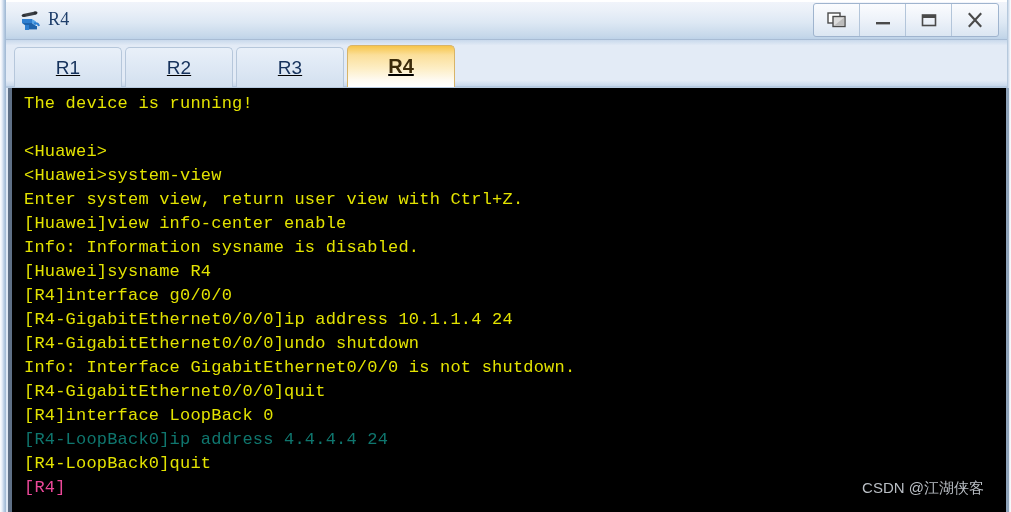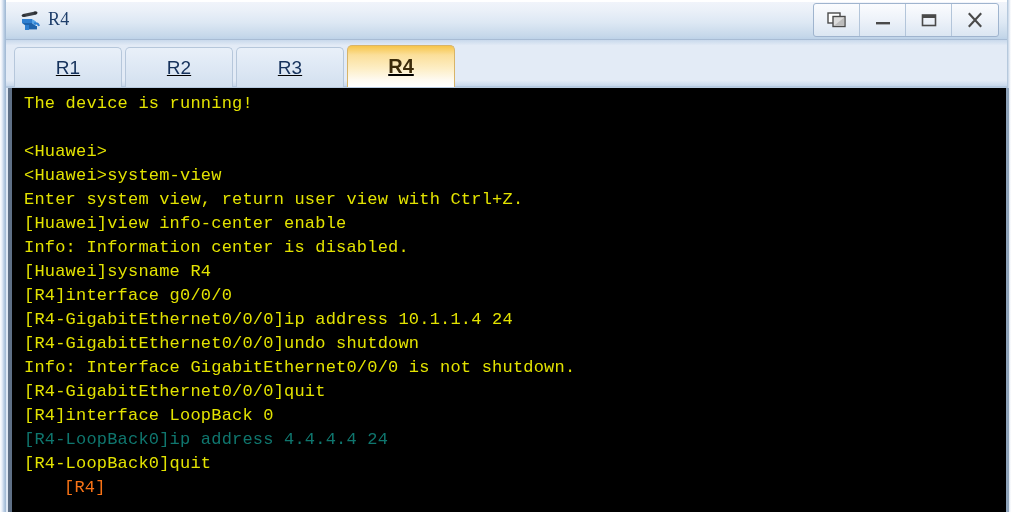--- a/index.html
+++ b/index.html
@@ -249,27 +249,28 @@
   </div>
 
   <div class="terminal">
     <div class="term-inner">
         <div class="term-line" style="color: rgb(227, 227, 0);">The device is running!</div>
         <div class="term-line" style="color: rgb(227, 227, 0);"></div>
         <div class="term-line" style="color: rgb(227, 227, 0);">&lt;Huawei&gt;</div>
         <div class="term-line" style="color: rgb(227, 227, 0);">&lt;Huawei&gt;system-view</div>
         <div class="term-line" style="color: rgb(227, 227, 0);">Enter system view, return user view with Ctrl+Z.</div>
         <div class="term-line" style="color: rgb(227, 227, 0);">[Huawei]view info-center enable</div>
-        <div class="term-line" style="color: rgb(227, 227, 0);">Info: Information center is disabled.</div>
+        <div class="term-line" style="color: rgb(227, 227, 0);">Info: Information sysname is disabled.</div>
         <div class="term-line" style="color: rgb(227, 227, 0);">[Huawei]sysname R4</div>
         <div class="term-line" style="color: rgb(227, 227, 0);">[R4]interface g0/0/0</div>
         <div class="term-line" style="color: rgb(227, 227, 0);">[R4-GigabitEthernet0/0/0]ip address 10.1.1.4 24</div>
         <div class="term-line" style="color: rgb(227, 227, 0);">[R4-GigabitEthernet0/0/0]undo shutdown</div>
         <div class="term-line" style="color: rgb(227, 227, 0);">Info: Interface GigabitEthernet0/0/0 is not shutdown.</div>
         <div class="term-line" style="color: rgb(227, 227, 0);">[R4-GigabitEthernet0/0/0]quit</div>
         <div class="term-line" style="color: rgb(227, 227, 0);">[R4]interface LoopBack 0</div>
         <div class="term-line" style="color: #0f766e;">[R4-LoopBack0]ip address 4.4.4.4 24</div>
         <div class="term-line" style="color: rgb(227, 227, 0);">[R4-LoopBack0]quit</div>
-        <div class="term-line" style="color: #f97316; margin-left: 40px;">[R4]</div>
-      </div>
+        <div class="term-line" style="color: #ec4899;">[R4]</div>
+      </div>
+    <div class="watermark">CSDN @江湖侠客</div>
   </div>
 
 </div>
 
 </body></html>

